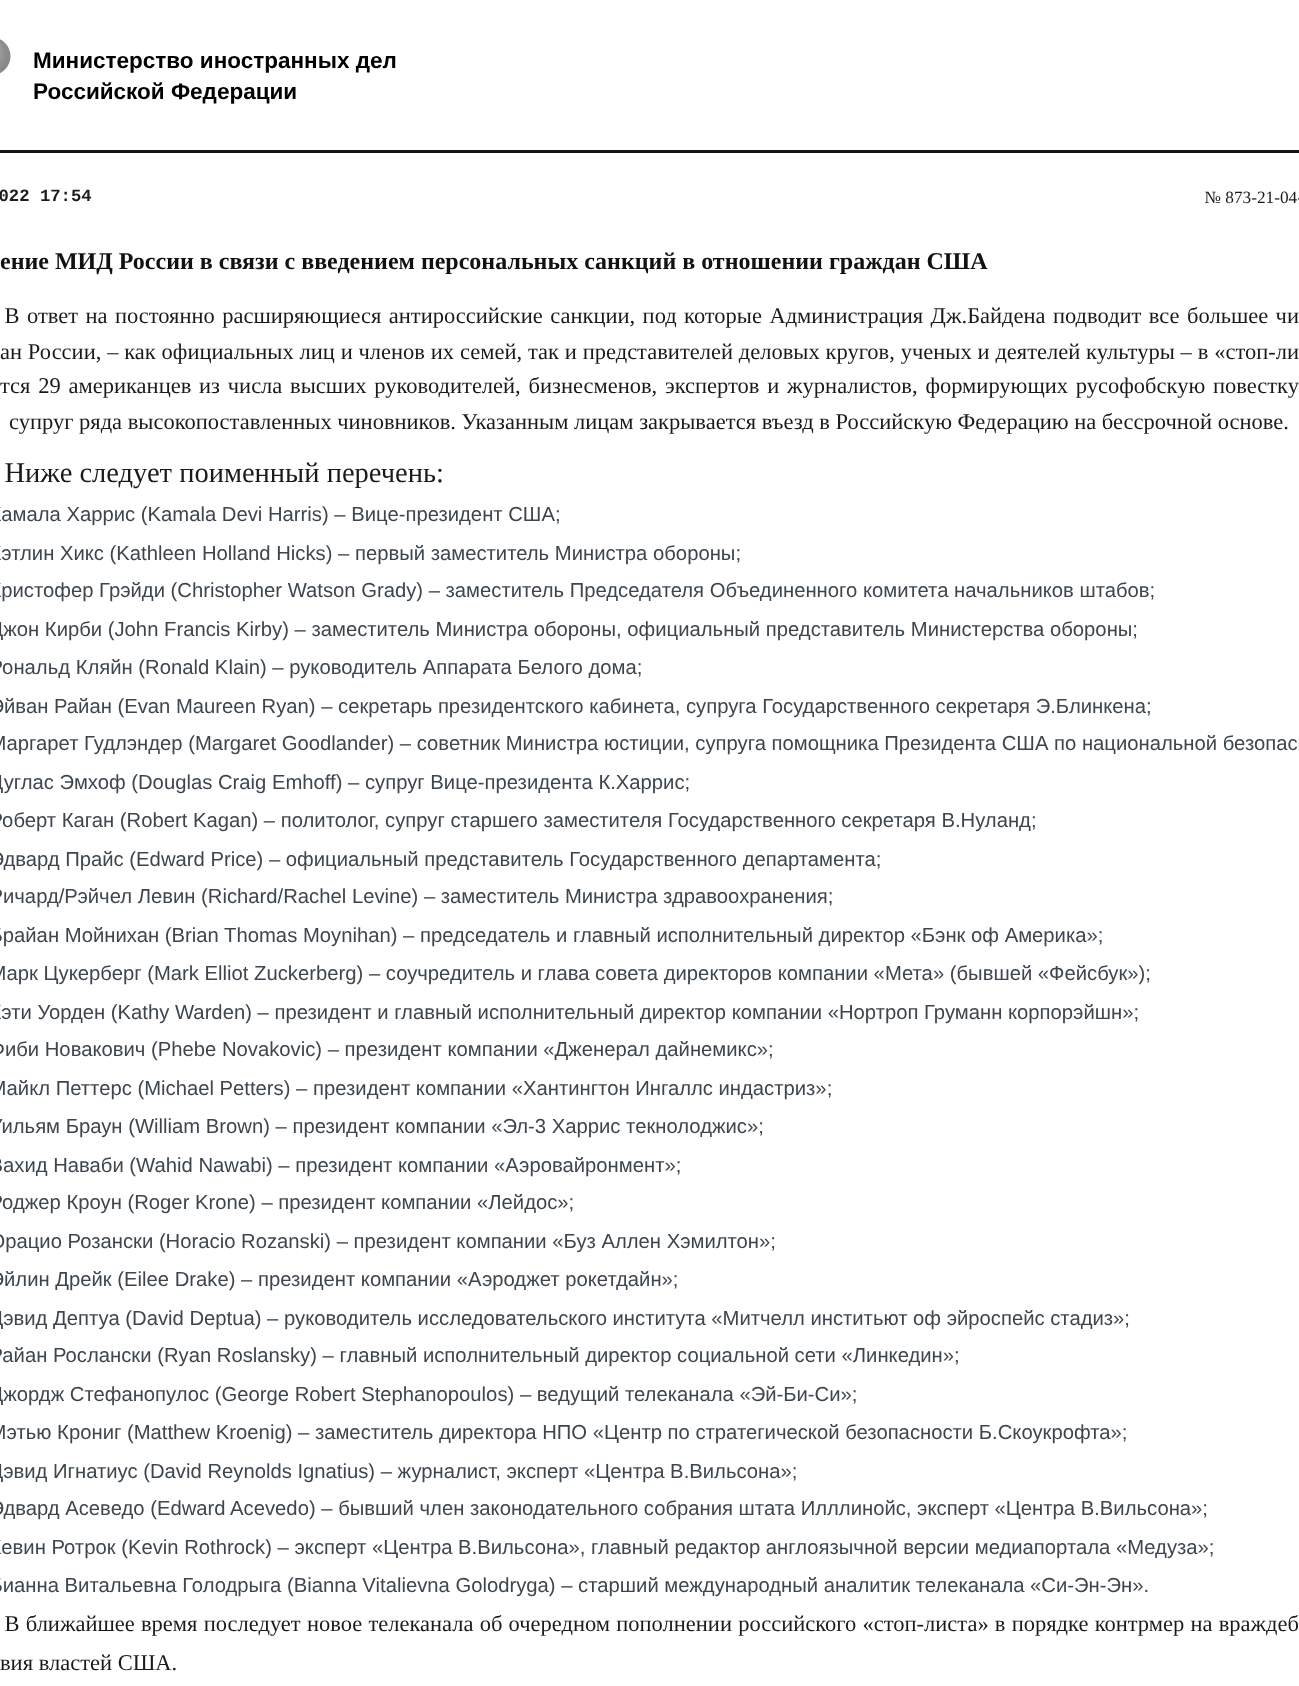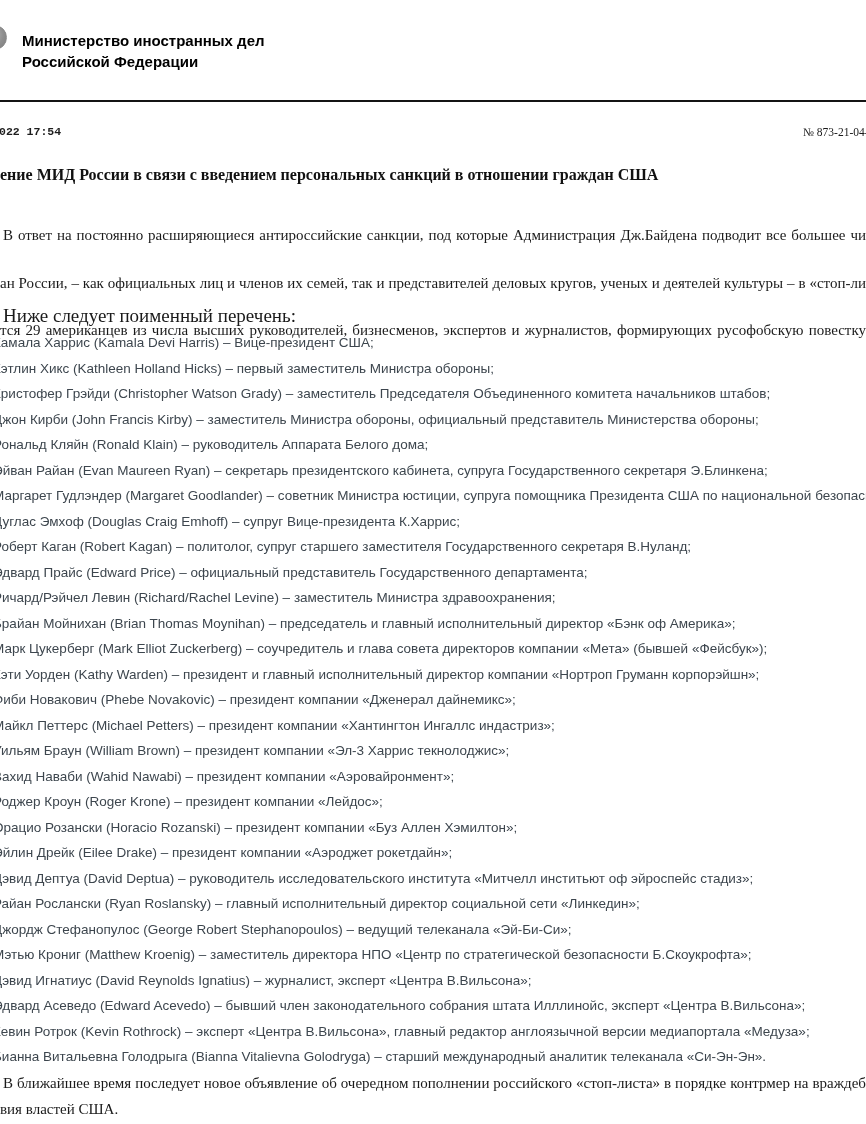--- a/index.html
+++ b/index.html
@@ -44,21 +44,21 @@
 
   
   .doc-title {
     position: absolute; left: 0; top: 166px; width: 866px;
     font-size: 16px; font-weight: bold; color: #111;
     white-space: nowrap;
   }
 
   
   .intro { position: absolute; left: 0; top: 200px; width: 866px; font-size: 15px; color: #1a1a1a; }
-  .intro .pline { height: 23.5px; line-height: 23.5px; overflow: hidden; white-space: normal; margin-top: 24px; }
+  .intro .pline { height: 23.5px; line-height: 23.5px; overflow: hidden; white-space: normal; }
   .jline { text-align: justify; text-align-last: justify; }
   .pl3 { padding-left: 3px; }
   .pl6 { padding-left: 6px; }
 
   .list-intro {
     position: absolute; left: 3px; top: 305px;
     font-size: 19px; color: #1a1a1a; white-space: nowrap;
   }
 
   
@@ -88,20 +88,21 @@
 
 <div class="doc-date">022 17:54</div>
 <div class="doc-number">№ 873-21-04-</div>
 
 <div class="doc-title">ение МИД России в связи с введением персональных санкций в отношении граждан США</div>
 
 <div class="intro">
   <div class="pline jline pl3">В ответ на постоянно расширяющиеся антироссийские санкции, под которые Администрация Дж.Байдена подводит все большее чи</div>
   <div class="pline jline">ан России, – как официальных лиц и членов их семей, так и представителей деловых кругов, ученых и деятелей культуры – в «стоп-ли</div>
   <div class="pline jline">тся 29 американцев из числа высших руководителей, бизнесменов, экспертов и журналистов, формирующих русофобскую повестку дн</div>
+  <div class="pline pl6">супруг ряда высокопоставленных чиновников. Указанным лицам закрывается въезд в Российскую Федерацию на бессрочной основе.</div>
 </div>
 
 <div class="list-intro">Ниже следует поименный перечень:</div>
 
 <div class="sanctions-list">
     <div class="list-item">Камала Харрис (Kamala Devi Harris) – Вице-президент США;</div>
     <div class="list-item">Кэтлин Хикс (Kathleen Holland Hicks) – первый заместитель Министра обороны;</div>
     <div class="list-item">Кристофер Грэйди (Christopher Watson Grady) – заместитель Председателя Объединенного комитета начальников штабов;</div>
     <div class="list-item">Джон Кирби (John Francis Kirby) – заместитель Министра обороны, официальный представитель Министерства обороны;</div>
     <div class="list-item">Рональд Кляйн (Ronald Klain) – руководитель Аппарата Белого дома;</div>
@@ -125,15 +126,15 @@
     <div class="list-item">Райан Рослански (Ryan Roslansky) – главный исполнительный директор социальной сети «Линкедин»;</div>
     <div class="list-item">Джордж Стефанопулос (George Robert Stephanopoulos) – ведущий телеканала «Эй-Би-Си»;</div>
     <div class="list-item">Мэтью Крониг (Matthew Kroenig) – заместитель директора НПО «Центр по стратегической безопасности Б.Скоукрофта»;</div>
     <div class="list-item">Дэвид Игнатиус (David Reynolds Ignatius) – журналист, эксперт «Центра В.Вильсона»;</div>
     <div class="list-item">Эдвард Асеведо (Edward Acevedo) – бывший член законодательного собрания штата Илллинойс, эксперт «Центра В.Вильсона»;</div>
     <div class="list-item">Кевин Ротрок (Kevin Rothrock) – эксперт «Центра В.Вильсона», главный редактор англоязычной версии медиапортала «Медуза»;</div>
     <div class="list-item">Бианна Витальевна Голодрыга (Bianna Vitalievna Golodryga) – старший международный аналитик телеканала «Си-Эн-Эн».</div>
   </div>
 
 <div class="closing">
-  <div class="pline jline pl3">В ближайшее время последует новое объявление об очередном пополнении российского «стоп-листа» в порядке контрмер на враждеб</div>
+  <div class="pline jline pl3">В ближайшее время последует новое телеканала об очередном пополнении российского «стоп-листа» в порядке контрмер на враждеб</div>
   <div class="pline">вия властей США.</div>
 </div>
 
 </body></html>

